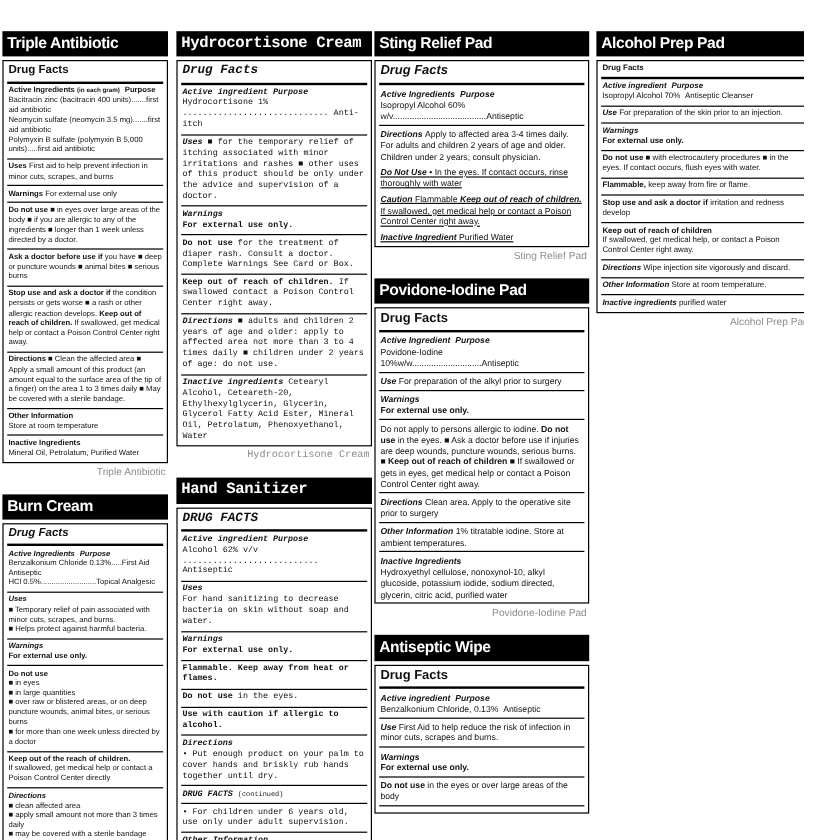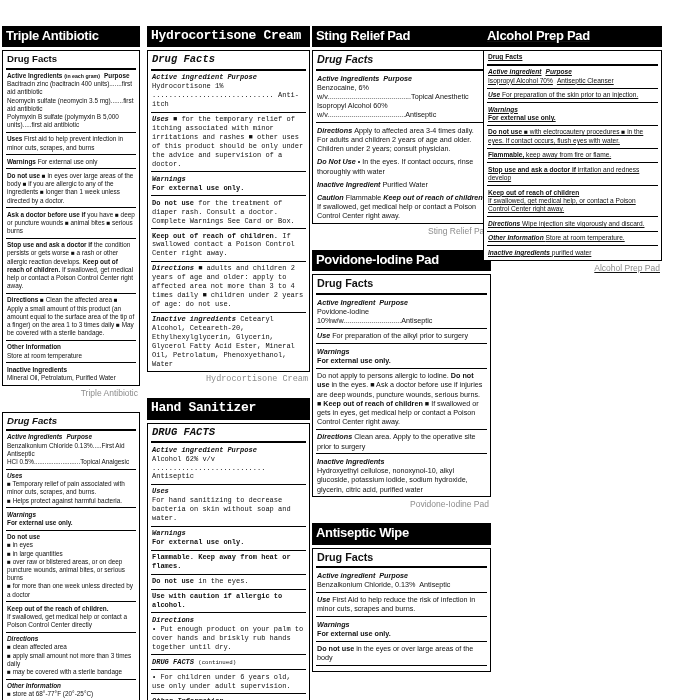--- a/index.html
+++ b/index.html
@@ -2,30 +2,30 @@
 <html><head>
 <meta charset="utf-8">
 <style>
   html,body{margin:0;padding:0;background:#ffffff;}
   body{width:679px;height:700px;font-family:"Liberation Sans",sans-serif;color:#111;}
   .grid{position:relative;width:670px;height:700px;overflow:hidden;background:#fff;margin-top:24px;}
   .col{position:absolute;top:2px;}
   [data-col="0"]{left:2px;width:138px;}
   [data-col="1"]{left:147px;width:163px;font-family:Liberation Mono, monospace;}
   [data-col="2"]{left:312px;width:179px;}
-  [data-col="3"]{left:483px;width:179px;text-decoration:underline;}
+  [data-col="3"]{left:497px;width:179px;}
   .panel{margin-bottom:14px;}
   .ptitle{background:#000;color:#fff;font-weight:bold;font-size:13px;line-height:1.1;
           padding:3px 4px 4px 4px;letter-spacing:-0.3px;}
   .box{border:1.5px solid #000;margin-top:3px;background:#fff;padding:0 3px;}
   .section{border-top:1px solid #000;padding:2.5px 1px;line-height:1.28;}
   .section:first-child{border-top:0;}
   .section.hd{border-bottom:2px solid #000;padding:2px 1px;}
   .section.hd + .section{border-top:0;}
-  .section.nd{border-top:0;padding-top:1.5px;}
+  .section.nd{border-top:0;padding-top:1.5px;text-decoration:underline;}
   [data-col="0"] .section{font-size:6.4px;}
   [data-col="1"] .section{font-size:7px;}
   [data-col="2"] .section{font-size:7.2px;}
   [data-col="3"] .section{font-size:6.6px;}
   .line{overflow-wrap:anywhere;}
   .line.spread{display:flex;gap:4px;}
   .line.spread .right{text-align:right;white-space:nowrap;}
   .b{font-weight:bold;}
   .i{font-style:italic;}
   .h{font-size:1.5em;}
@@ -75,20 +75,21 @@
             <div class="line"><span>Store at room temperature</span></div>
           </div>
           <div class="section">
             <div class="line"><span class="b">Inactive Ingredients</span></div>
             <div class="line"><span>Mineral Oil, Petrolatum, Purified Water</span></div>
           </div>
         </div>
         <div class="caption">Triple Antibiotic</div>
       </div>
       <div class="panel">
+        <div class="ptitle">Burn Cream</div>
         <div class="box">
           <div class="section hd">
             <div class="line"><span class="b i h">Drug Facts</span></div>
           </div>
           <div class="section">
             <div class="line spread">
               <span><span class="b i">Active Ingredients</span></span>
               <span class="right"><span class="b i">Purpose</span></span>
             </div>
             <div class="line"><span>Benzalkonium Chloride 0.13%.....First Aid Antiseptic</span></div>
@@ -226,35 +227,34 @@
         <div class="ptitle">Sting Relief Pad</div>
         <div class="box">
           <div class="section hd">
             <div class="line"><span class="b i h">Drug Facts</span></div>
           </div>
           <div class="section">
             <div class="line spread">
               <span><span class="b i">Active Ingredients</span></span>
               <span class="right"><span class="b i">Purpose</span></span>
             </div>
-            <div class="line"><span>Benzocaine, 6% w/v..........................................Topical Anesthetic</span></div>
             <div class="line"><span>Isopropyl Alcohol 60% w/v.......................................Antiseptic</span></div>
           </div>
           <div class="section">
             <div class="line"><span class="b i">Directions </span><span>Apply to affected area 3-4 times daily. For adults and children 2 years of age and older. Children under 2 years; consult physician.</span></div>
           </div>
           <div class="section nd">
             <div class="line"><span class="b i">Do Not Use </span><span>• In the eyes. If contact occurs, rinse thoroughly with water</span></div>
           </div>
           <div class="section nd">
+            <div class="line"><span class="b i">Caution </span><span>Flammable </span><span class="b i">Keep out of reach of children. </span><span>If swallowed, get medical help or contact a Poison Control Center right away.</span></div>
+          </div>
+          <div class="section nd">
             <div class="line"><span class="b i">Inactive Ingredient </span><span>Purified Water</span></div>
           </div>
-          <div class="section nd">
-            <div class="line"><span class="b i">Caution </span><span>Flammable </span><span class="b i">Keep out of reach of children. </span><span>If swallowed, get medical help or contact a Poison Control Center right away.</span></div>
-          </div>
         </div>
         <div class="caption">Sting Relief Pad</div>
       </div>
       <div class="panel">
         <div class="ptitle">Povidone-Iodine Pad</div>
         <div class="box">
           <div class="section hd">
             <div class="line"><span class="b h">Drug Facts</span></div>
           </div>
           <div class="section">
@@ -271,22 +271,25 @@
             <div class="line"><span class="b i">Warnings</span></div>
             <div class="line"><span class="b">For external use only.</span></div>
           </div>
           <div class="section">
             <div class="line"><span>Do not apply to persons allergic to iodine. </span><span class="b">Do not use</span><span> in the eyes. ■ Ask a doctor before use if injuries are deep wounds, puncture wounds, serious burns. ■ </span><span class="b">Keep out of reach of children</span><span> ■ If swallowed or gets in eyes, get medical help or contact a Poison Control Center right away.</span></div>
           </div>
           <div class="section">
             <div class="line"><span class="b i">Directions </span><span>Clean area. Apply to the operative site prior to surgery</span></div>
           </div>
           <div class="section">
+            <div class="line"><span class="b i">Other Information </span><span>1% titratable iodine. Store at ambient temperatures.</span></div>
+          </div>
+          <div class="section">
             <div class="line"><span class="b i">Inactive Ingredients</span></div>
-            <div class="line"><span>Hydroxyethyl cellulose, nonoxynol-10, alkyl glucoside, potassium iodide, sodium hydroxide, glycerin, citric acid, purified water</span></div>
+            <div class="line"><span>Hydroxyethyl cellulose, nonoxynol-10, alkyl glucoside, potassium iodide, sodium directed, glycerin, citric acid, purified water</span></div>
           </div>
         </div>
         <div class="caption">Povidone-Iodine Pad</div>
       </div>
       <div class="panel">
         <div class="ptitle">Antiseptic Wipe</div>
         <div class="box">
           <div class="section hd">
             <div class="line"><span class="b h">Drug Facts</span></div>
           </div>

